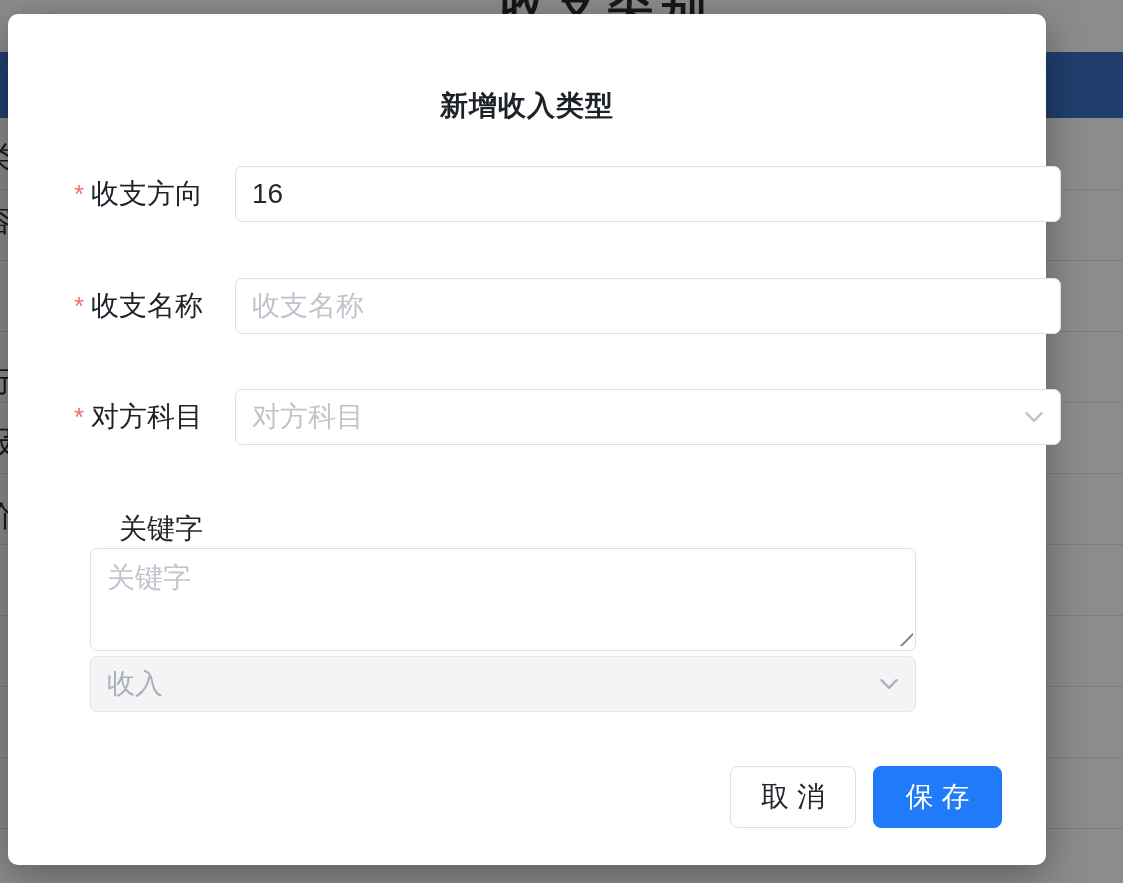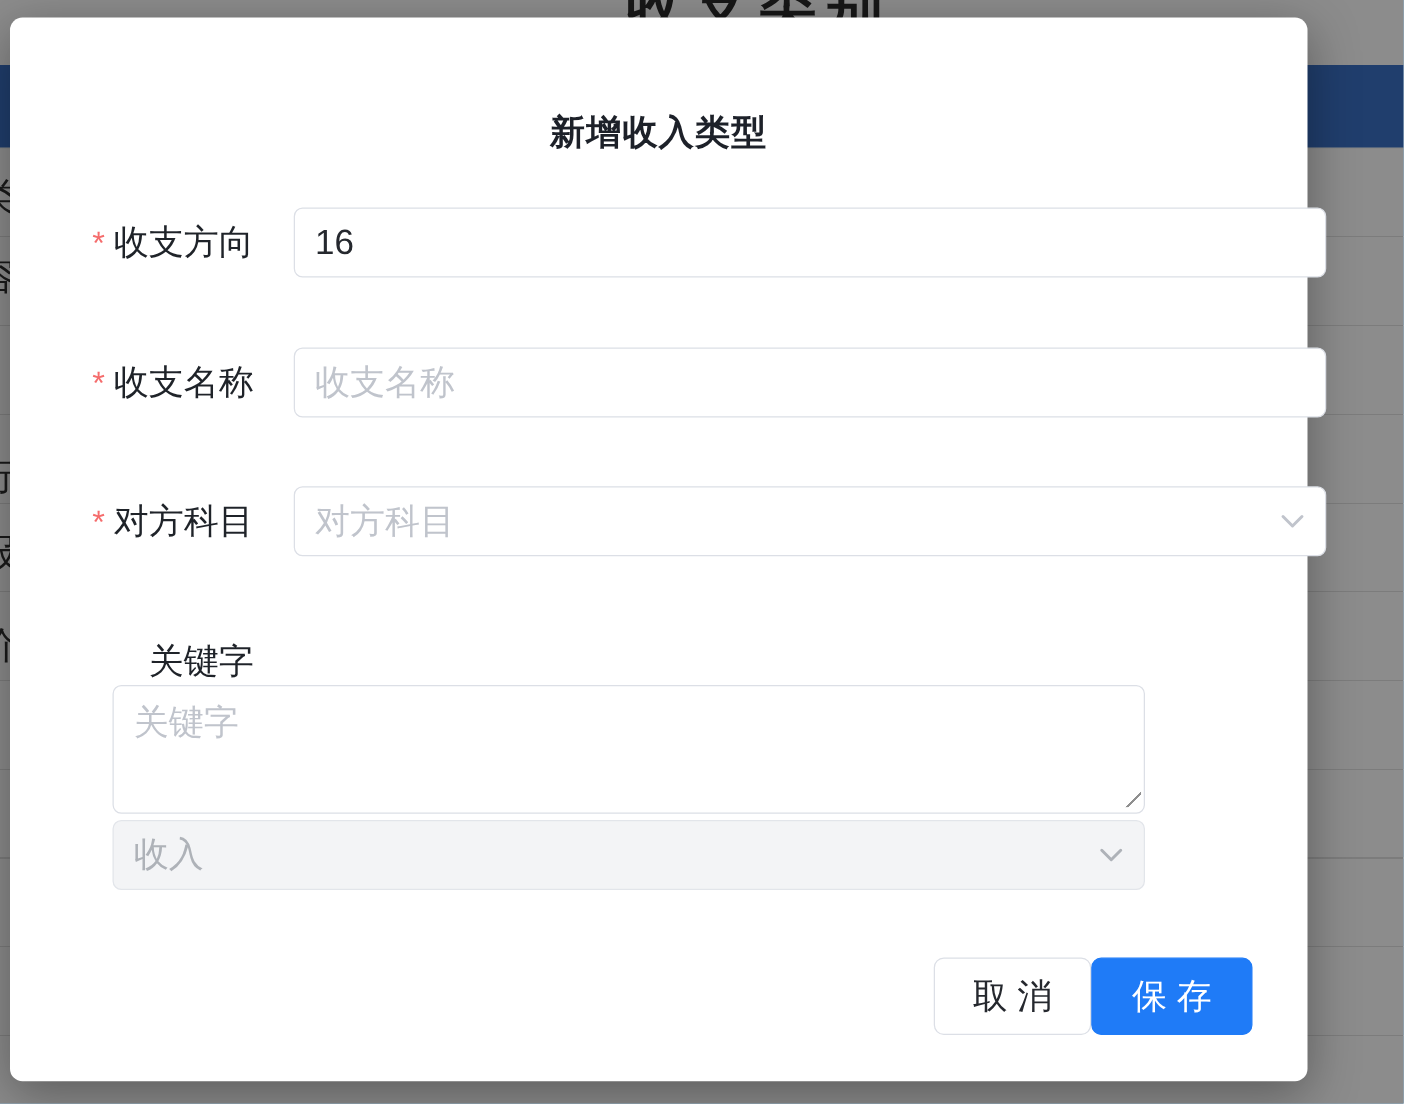--- a/index.html
+++ b/index.html
@@ -56,21 +56,21 @@
 
   .keyword-textarea { width:100%; height:103px; border:1px solid #dcdfe6; border-radius:7px;
                       padding:10px 16px; font-size:28px; color:#25282e; outline:none; resize:none;
                       font-family:inherit; display:block; }
   .keyword-textarea::placeholder { color:#c0c4cc; }
   .resize-handle { position:absolute; right:3px; bottom:5px; width:15px; height:15px;
                    clip-path:polygon(100% 0, 100% 100%, 0 100%);
                    background:repeating-linear-gradient(135deg, transparent 0 3px, #8f8f8f 3px 5px,
                               transparent 5px 9px); cursor:nwse-resize; }
 
-  .btn-row { position:absolute; top:752px; right:44px; display:flex; gap:0; }
+  .btn-row { position:absolute; top:752px; right:44px; display:flex; gap:17px; }
   .btn { height:62px; border-radius:8px; font-size:28px; display:flex; align-items:center;
          justify-content:center; cursor:pointer; font-family:inherit; }
   .btn-cancel { width:126px; background:#fff; border:1px solid #dcdfe6; color:#25282e; }
   .btn-save   { width:129px; background:#1f7bf7; border:1px solid #1f7bf7; color:#fff; }
 </style>
 </head>
 <body>
 
 <div class="viewport">
 

